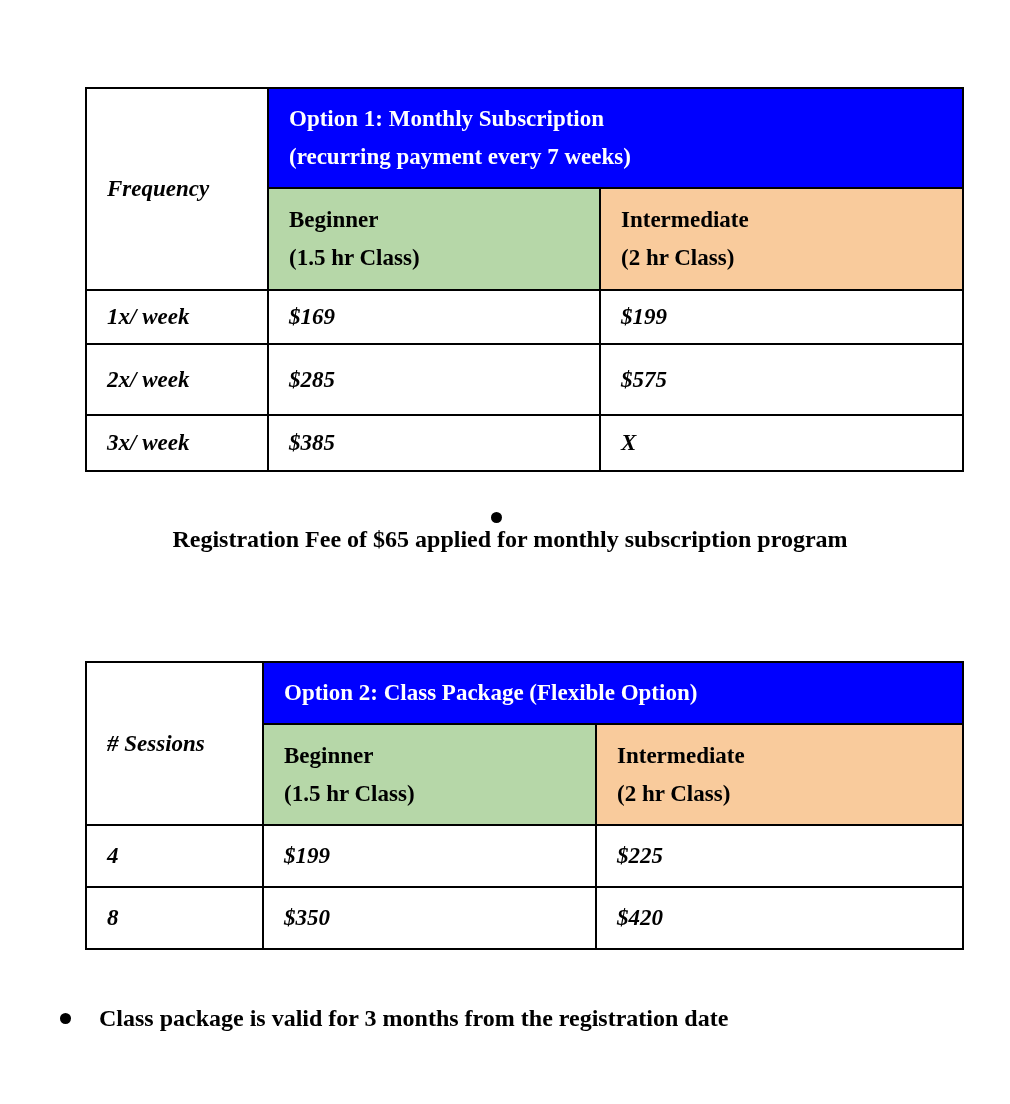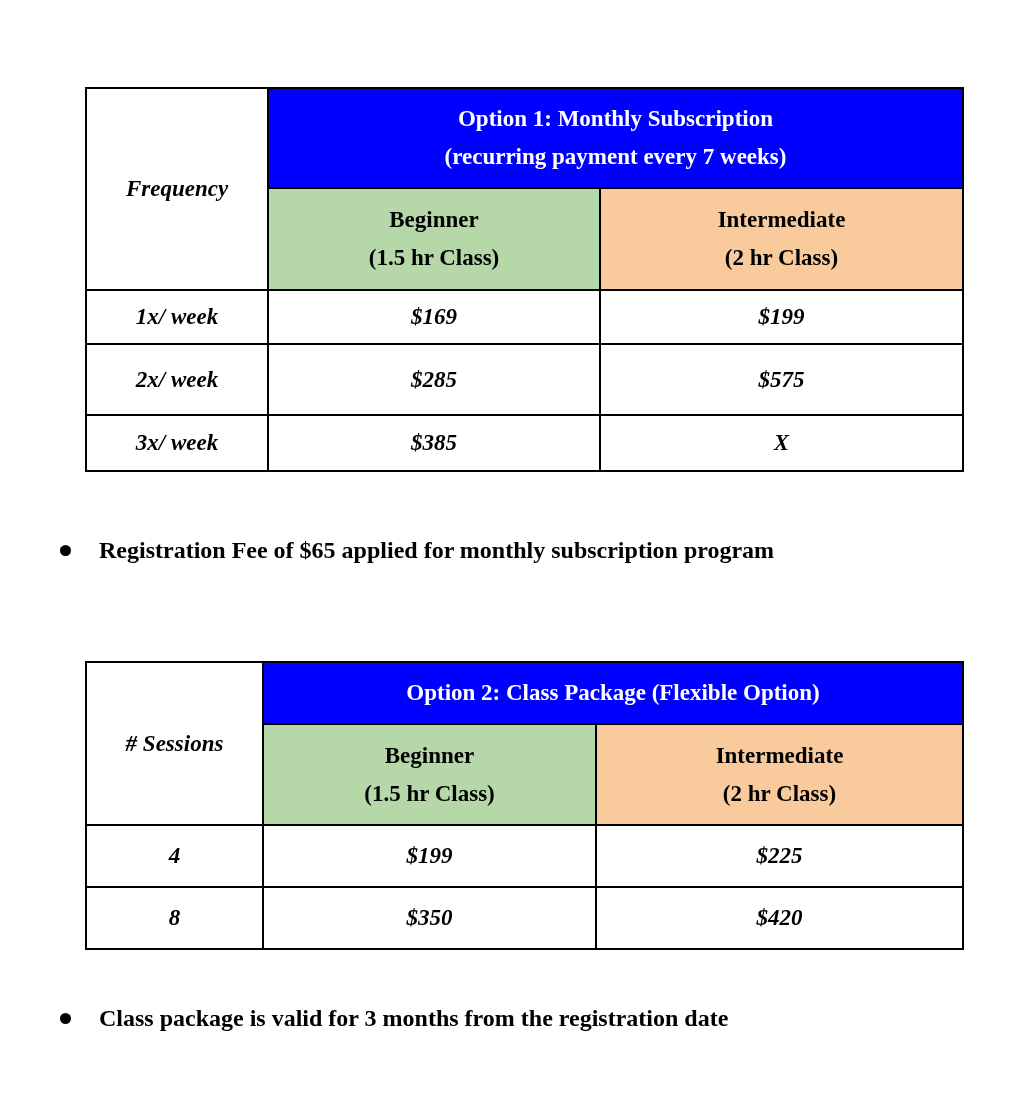--- a/index.html
+++ b/index.html
@@ -12,41 +12,40 @@
     font-weight: bold;
     color: #000000;
   }
   .pricing-table {
     position: absolute;
     border-collapse: collapse;
     table-layout: fixed;
   }
   .pricing-table td {
     border: 2px solid #000000;
-    text-align: center;
     vertical-align: middle;
     font-size: 23px;
     font-weight: bold;
     padding: 0 20px;
   }
   #table1 { left: 85px; top: 87px; }
   #table2 { left: 85px; top: 661px; }
   .cell-blue   { background: #0000ff; color: #ffffff; }
   .cell-green  { background: #b6d7a8; }
   .cell-orange { background: #f9cb9c; }
   .cell-white  { background: #ffffff; font-style: italic; }
   .two-line div { line-height: 38px; }
   .note {
     position: absolute;
     left: 60px;
     display: flex;
     align-items: center;
     width: 900px;
   }
-  #note1 { top: 534px; }
+  #note1 { top: 512px; flex-direction: column; }
   #note2 { top: 1002px; }
   .bullet-dot {
     width: 11px;
     height: 11px;
     border-radius: 50%;
     background: #000000;
     flex: 0 0 auto;
     margin-right: 28px;
   }
   .note-text {

